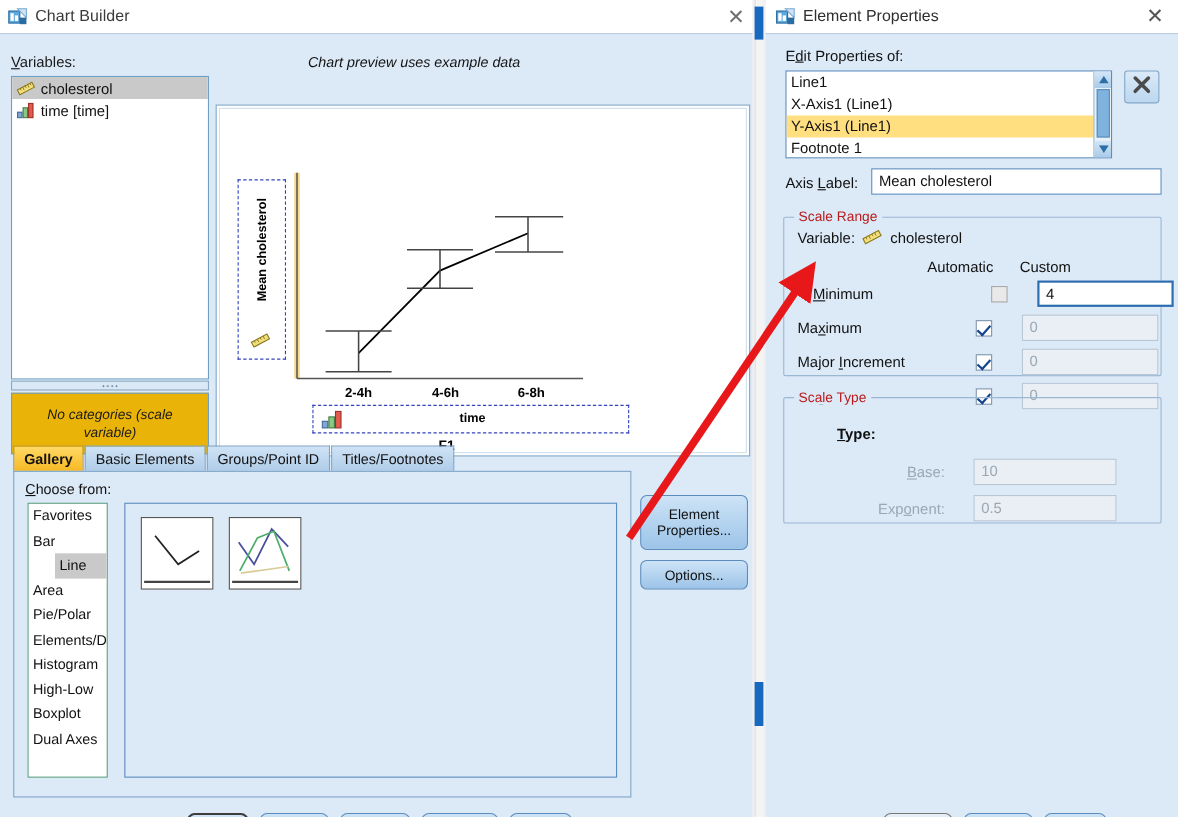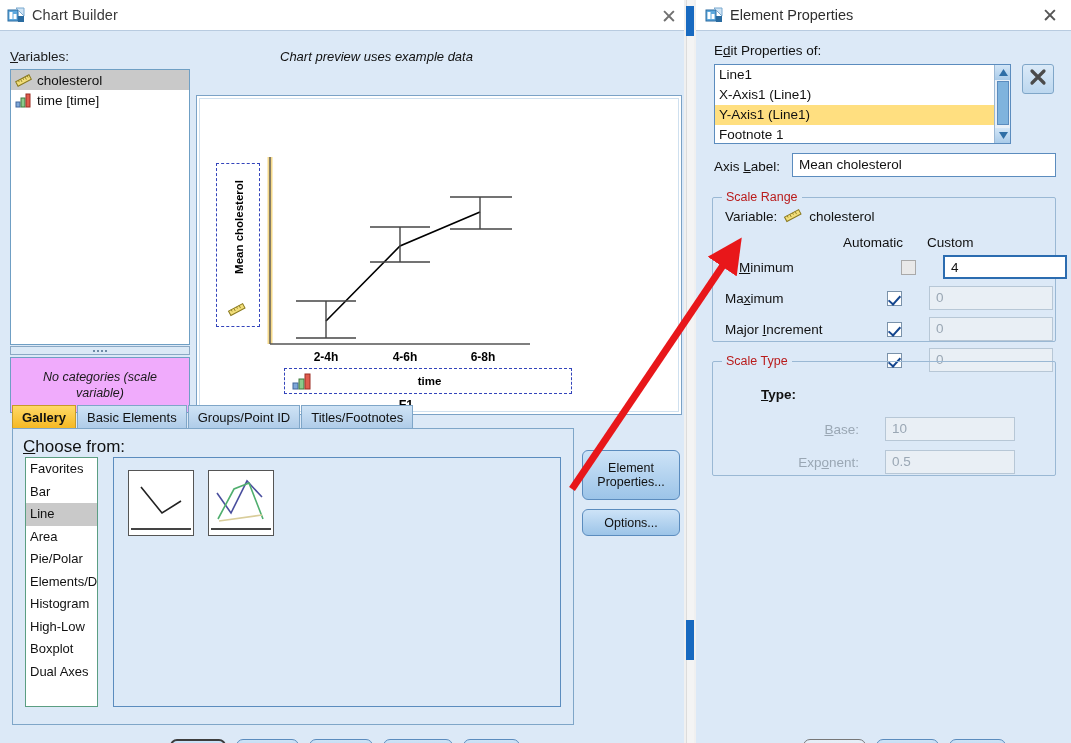--- a/index.html
+++ b/index.html
@@ -76,21 +76,21 @@
     display: flex; align-items: center; justify-content: center;
   }
   .var-splitter i {
     display:block; width:16px; height:2px;
     background-image: radial-gradient(circle, #6f8ba6 40%, transparent 45%);
     background-size: 4px 2px;
   }
 
   .no-cat {
     position: absolute; left: 10px; top: 326px; width: 180px; height: 56px;
-    background: #f0abfc; border: 1px solid #6f9fc4;
+    background: #eab308; border: 1px solid #6f9fc4;
     display: flex; align-items: center; justify-content: center;
     text-align: center; font-size: 12.5px; font-style: italic; color: #1a1a1a;
     line-height: 16px; padding: 0 8px;
   }
 
   
   .preview-outer {
     position: absolute; left: 196px; top: 64px; width: 486px; height: 320px;
     background: #ffffff; border: 1px solid #7ba2c6;
     padding: 2px;
@@ -146,31 +146,31 @@
   }
   .tab.active {
     background: linear-gradient(to bottom, #ffd966, #f5b721);
     font-weight: bold; border-color: #c79a28;
   }
   .tab-panel {
     position: absolute; left: 12px; top: 397px; width: 562px; height: 297px;
     background: #dce9f7; border: 1px solid #7fa6c8;
   }
   .choose-from {
-    position: absolute; left: 10px; top: 8px; font-size: 17px; color: #111;
+    position: absolute; left: 10px; top: 8px; font-size: 13px; color: #111;
   }
   .gallery-cats {
     position: absolute; left: 12px; top: 28px; width: 73px; height: 250px;
     background: #ffffff; border: 1px solid #5b9e82; overflow: hidden;
   }
   .cat-item {
     height: 22.5px; line-height: 22.5px; padding-left: 4px;
     font-size: 13px; color: #111; cursor: pointer; white-space: nowrap;
   }
-  .cat-item.selected { background: #c9c9c9; }
+  .cat-item.selected { background: #c9c9c9; margin-left: 24px; }
   .gallery-items {
     position: absolute; left: 100px; top: 28px; width: 448px; height: 250px;
     background: #dce9f7; border: 1px solid #5b8cbe;
   }
   .thumb {
     width: 66px; height: 66px; background: #fff; border: 1px solid #555;
     position: relative; cursor: pointer;
   }
   .thumb:nth-child(1) { position: absolute; left: 14px; top: 12px; }
   .thumb:nth-child(2) { position: absolute; left: 94px; top: 12px; }

